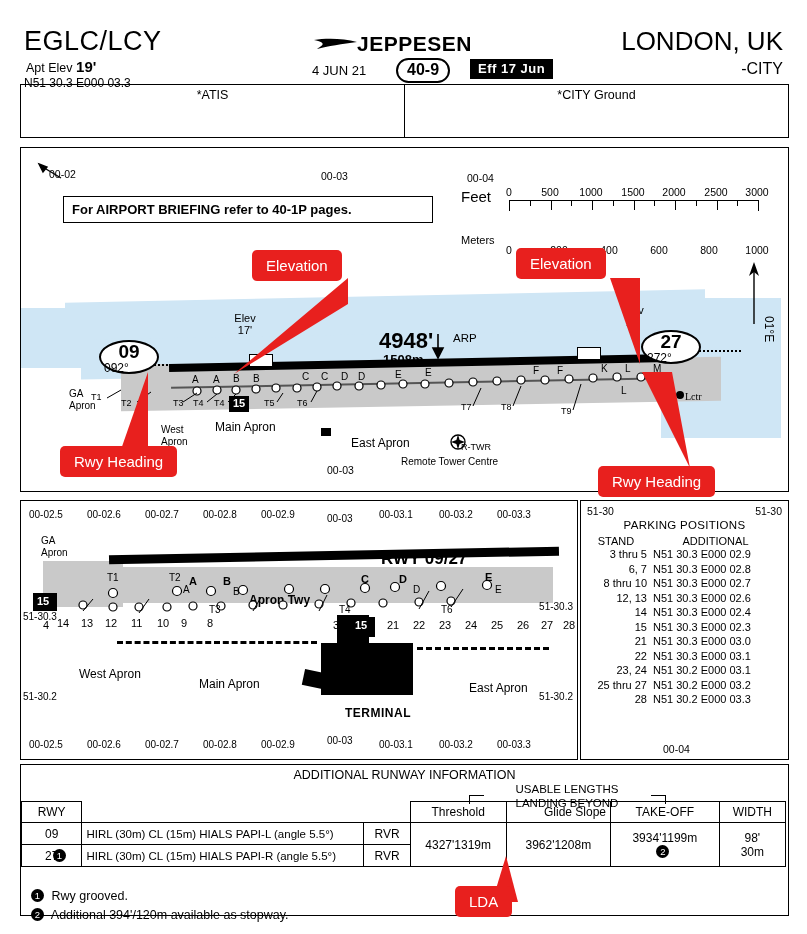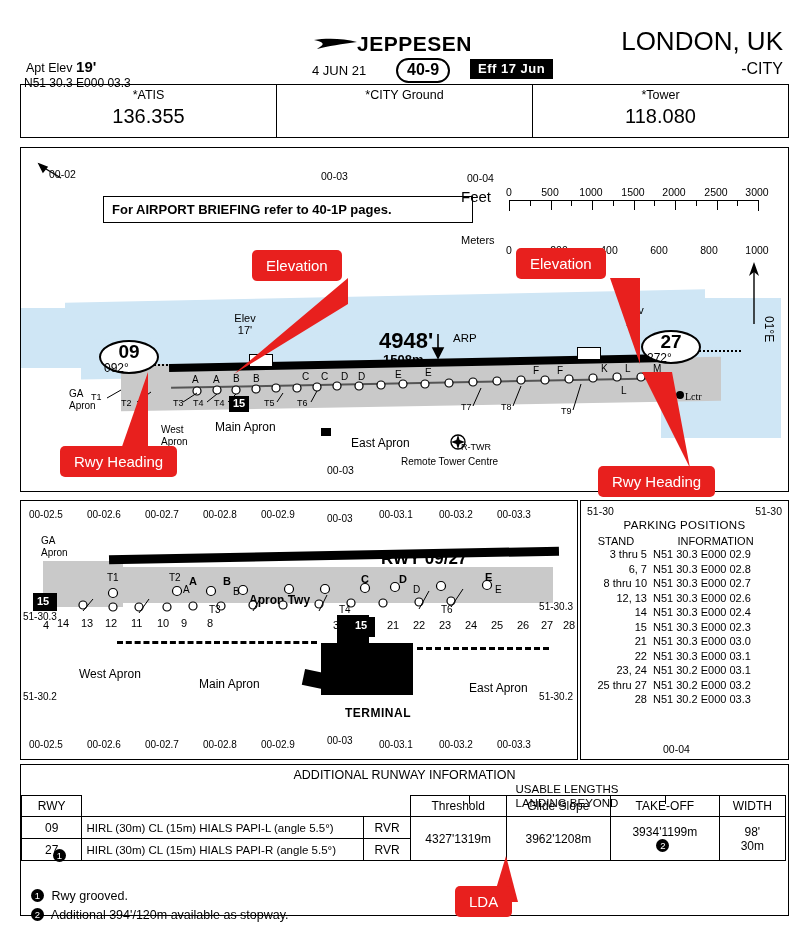--- a/index.html
+++ b/index.html
@@ -128,21 +128,21 @@
   #arp-len { left: 362px; top: 204px; font-size: 13px; font-weight: bold; }
   #arp-word { left: 432px; top: 184px; font-size: 11.5px; }
 
   .elev-note { font-size: 11px; text-align: center; line-height: 12px; }
 
   .grid-lbl { font-size: 10.5px; }
 
   #briefing-box {
     left: 42px; top: 48px; width: 352px;
     border: 1.6px solid #000; background: #fff;
-    padding: 5px 8px; font-size: 13px; font-weight: bold; margin-left: 40px;
+    padding: 5px 8px; font-size: 13px; font-weight: bold;
   }
 
   
   #scale-wrap { left: 440px; top: 36px; width: 320px; }
   .scale-row { position: relative; height: 20px; font-size: 11px; }
   .tick { position: absolute; top: 0; width: 1.2px; height: 9px; background: #000; }
   .scale-num { position: absolute; top: -12px; font-size: 10.5px; transform: translateX(-50%); }
 
   
   #north-arrow { right: 22px; top: 110px; }
@@ -220,20 +220,21 @@
   .tiny { font-size: 10px; }
   .xtiny { font-size: 9px; }
   .bold { font-weight: bold; }
 </style>
 </head>
 <body>
 
 <div id="page">
 
   <div class="abs" id="header">
+    <div class="abs" id="apt-ident">EGLC/LCY</div>
     <div class="abs" id="apt-elev-line">
       <span>Apt Elev</span>
       <b>19'</b>
     </div>
     <div class="abs" id="apt-coords">N51 30.3   E000 03.3</div>
 
     <svg class="abs" id="jepp-swoosh" width="46" height="16" viewBox="0 0 46 16">
       <path d="M1 4 C12 2, 30 2, 44 6 C30 8, 14 10, 4 13 C10 9, 14 7, 1 4 Z" fill="#000"></path>
     </svg>
     <div class="abs" id="jepp-logo" style="left:357px;">JEPPESEN</div>
@@ -241,28 +242,23 @@
     <div class="abs" id="chart-index">40-9</div>
     <div class="abs" id="eff-box">Eff 17 Jun</div>
 
     <div class="abs" id="city-name">LONDON, UK</div>
     <div class="abs" id="city-sub">-CITY</div>
   </div>
 
   <div class="abs" id="comm-box">
     <div class="comm-cell">
       <div class="comm-label">*ATIS</div>
-      <div class="comm-freq">136.355</div>
     </div>
     <div class="comm-cell">
       <div class="comm-label">*CITY Ground</div>
-    </div>
-    <div class="comm-cell">
-      <div class="comm-label">*Tower</div>
-      <div class="comm-freq">118.080</div>
     </div>
   </div>
 
   <div class="abs" id="plan-box">
 
     <div class="abs" id="water1"></div>
     <div class="abs" id="water2"></div>
     <div class="abs" id="water3"></div>
     <div class="abs" style="left:0px; top:160px; width:70px; height:60px; background:#cfe6f5;"></div>
 
@@ -565,21 +561,21 @@
     <div class="abs tiny" style="right:4px; top:100px;">51-30.3</div>
     <div class="abs tiny" style="right:4px; top:190px;">51-30.2</div>
   </div>
 
   <div class="abs" id="parking-box">
     <div class="corner-lbl" style="left:6px; top:4px;">51-30</div>
     <div class="corner-lbl" style="right:6px; top:4px;">51-30</div>
     <div id="parking-title">PARKING POSITIONS</div>
     <div id="parking-head">
       <span>STAND</span>
-      <span>INFORMATION</span>
+      <span>ADDITIONAL</span>
     </div>
     <div class="park-row">
         <span class="stand">3 thru 5</span>
         <span class="coord">N51 30.3 E000 02.9</span>
       </div>
     <div class="park-row">
         <span class="stand">6, 7</span>
         <span class="coord">N51 30.3 E000 02.8</span>
       </div>
     <div class="park-row">
@@ -622,28 +618,28 @@
   </div>
 
   <div class="abs" id="ari-box">
     <div id="ari-title">ADDITIONAL RUNWAY INFORMATION</div>
 
     <div class="abs" style="left:446px; top:18px; width:200px; text-align:center; font-size:11.5px;">USABLE LENGTHS</div>
     <div class="abs" style="left:446px; top:32px; width:200px; text-align:center; font-size:11.5px;">LANDING BEYOND</div>
     <div class="abs" style="left:448px; top:30px; width:14px; height:8px; border-left:1px solid #000; border-top:1px solid #000;"></div>
     <div class="abs" style="left:630px; top:30px; width:14px; height:8px; border-right:1px solid #000; border-top:1px solid #000;"></div>
 
-    <table id="ari-table" style="position:absolute; left:0; top:30px; width:765px;">
+    <table id="ari-table" style="position:absolute; left:0; top:36px; width:765px;">
       <tbody>
           <tr>
         <td class="ctr" style="width:55px; height:18px;">RWY</td>
         <td class="nb" style="width:310px;"></td>
         <td class="nb" style="width:40px;"></td>
         <td class="ctr" style="width:90px;">Threshold</td>
-        <td class="ctr" style="width:100px;">Glide Slope</td>
+        <td class="ctr" style="width:100px;text-align:right;">Glide Slope</td>
         <td class="ctr" style="width:105px;">TAKE-OFF</td>
         <td class="ctr" style="width:60px;">WIDTH</td>
       </tr>
       <tr>
         <td class="ctr" style="height:19px;">09</td>
         <td style="font-size:11.5px;">HIRL (30m)  CL (15m)  HIALS   PAPI-L (angle 5.5°)</td>
         <td class="ctr">RVR</td>
         <td class="ctr" rowspan="2">4327'1319m</td>
         <td class="ctr" rowspan="2">3962'1208m</td>
         <td class="ctr" rowspan="2">

